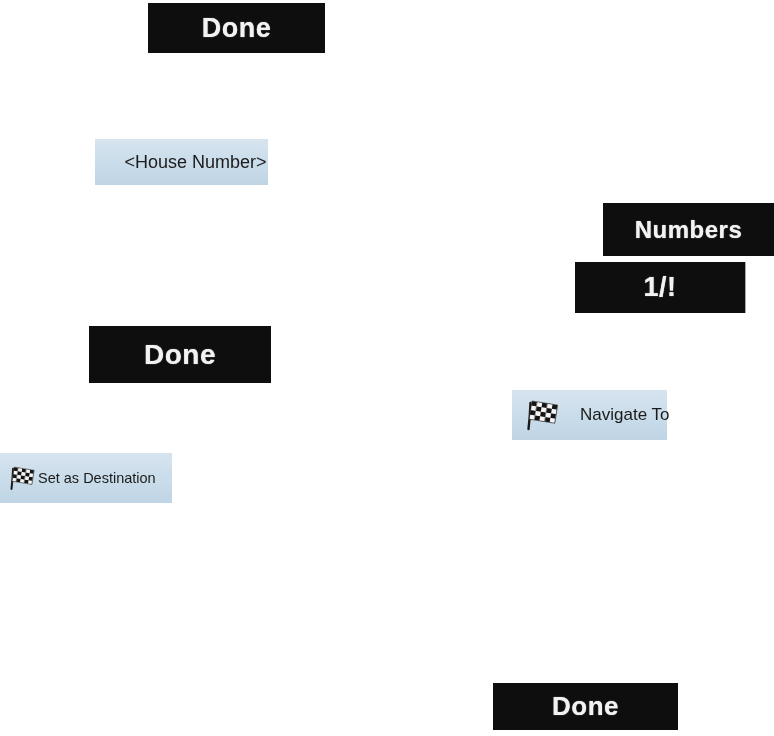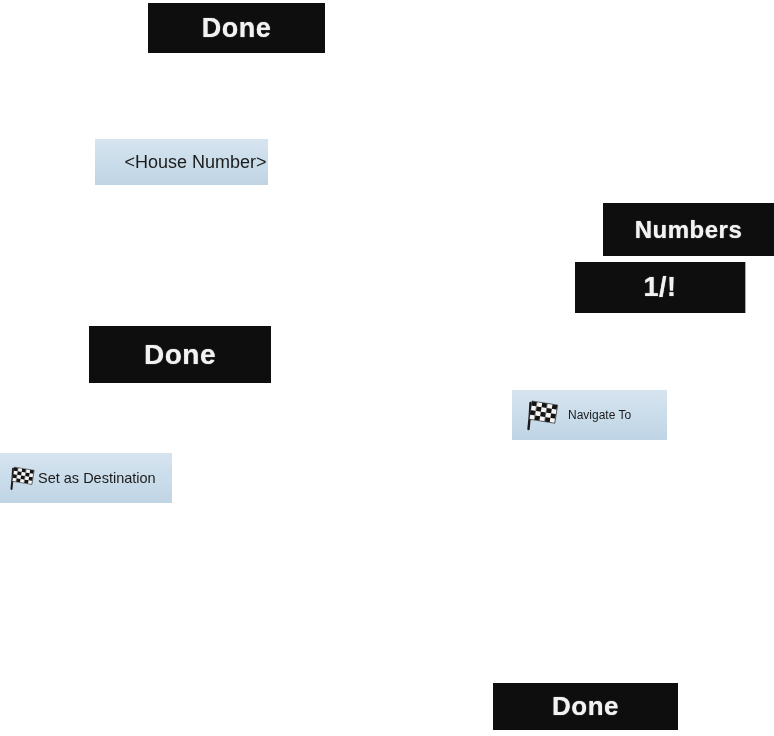--- a/index.html
+++ b/index.html
@@ -34,21 +34,21 @@
   .btn-blue {
     background: linear-gradient(180deg, #d6e4ef 0%, #c9dcea 55%, #bfd4e4 100%);
     color: #1b1b1b;
   }
   
   #done-top        { left: 148px; top: 3px;   width: 177px; height: 50px; font-size: 27px; }
   #house-number    { left: 95px;  top: 139px; width: 173px; height: 46px; font-size: 18px; padding-left: 28px; }
   #numbers         { left: 603px; top: 203px; width: 171px; height: 53px; font-size: 24px; }
   #symbols-1       { left: 575px; top: 262px; width: 171px; height: 51px; font-size: 27px; border-right: 1px solid #a8a8a8; }
   #done-middle     { left: 89px;  top: 326px; width: 182px; height: 57px; font-size: 28px; }
-  #navigate-to     { left: 512px; top: 390px; width: 155px; height: 50px; font-size: 12px; justify-content: flex-start; padding-left: 12px; gap: 8px; }
+  #navigate-to     { left: 512px; top: 390px; width: 155px; height: 50px; font-size: 17px; justify-content: flex-start; padding-left: 12px; gap: 20px; }
   #set-destination { left: 0px;   top: 453px; width: 172px; height: 50px; font-size: 14.5px; justify-content: flex-start; padding-left: 8px; gap: 2px; }
   #done-bottom     { left: 493px; top: 683px; width: 185px; height: 47px; font-size: 26px; }
   .flag-icon { flex: 0 0 auto; display: block; }
   .label { display: inline-block; }
   #hidden-defs { position: absolute; width: 0; height: 0; overflow: hidden; }
 </style>
 </head>
 <body>
 
 <div id="canvas">

